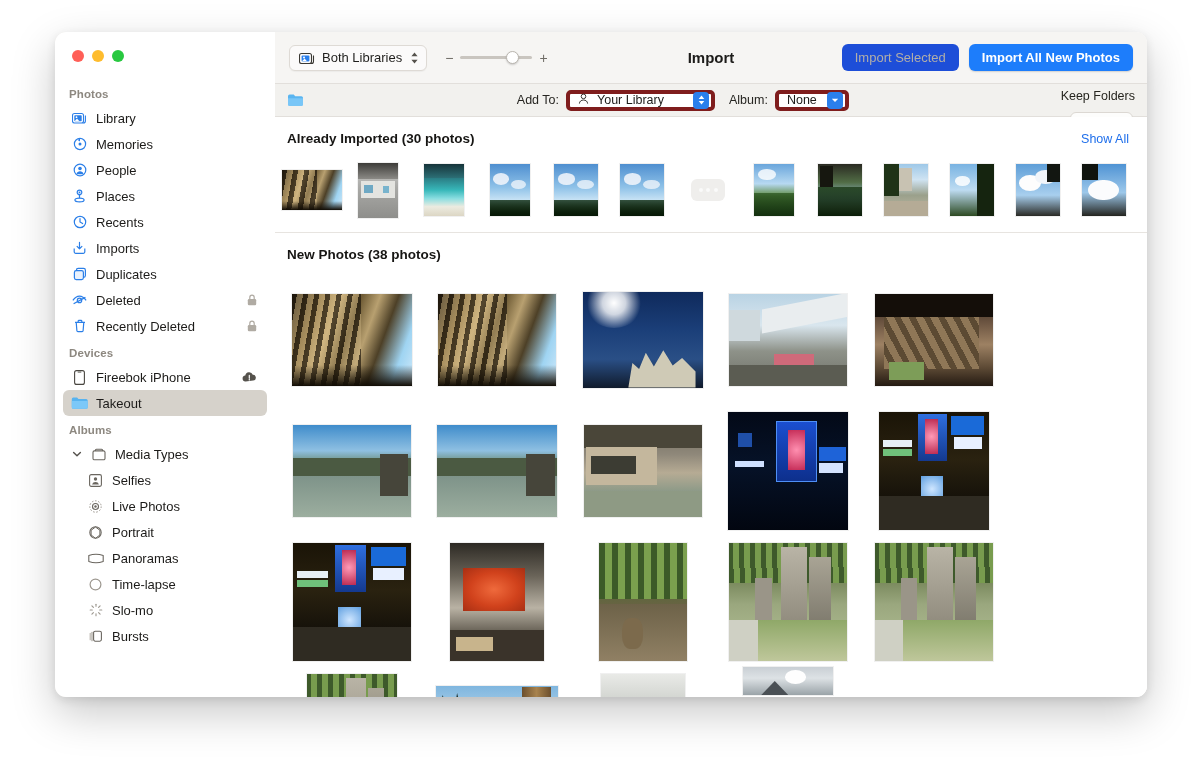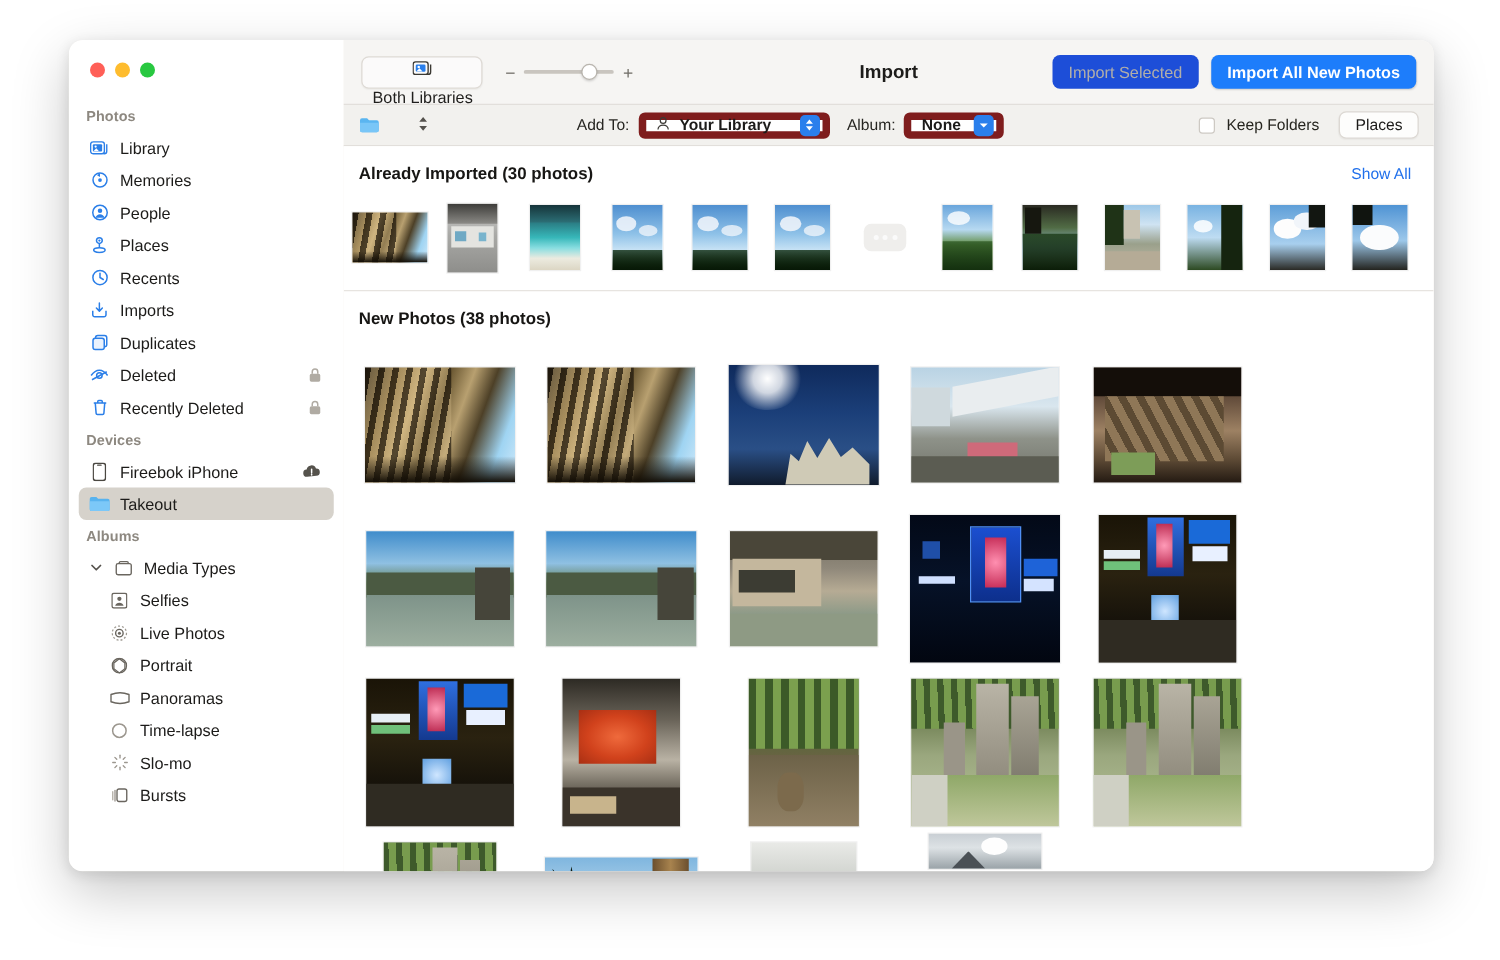--- a/index.html
+++ b/index.html
@@ -65,21 +65,20 @@
     border-bottom: 1px solid #e2dfdb;
     display: flex; align-items: center; padding: 0 14px;
     position: relative;
   }
   .libsel {
     display: flex; align-items: center; gap: 7px;
     background: #fbfafa; border: 1px solid #dedad5;
     border-radius: 6px; height: 26px; padding: 0 7px 0 8px;
     font-size: 13px; color: #201f1d;
     box-shadow: 0 1px 1px rgba(0,0,0,0.04);
-    flex-direction: column;
   }
   .stepper { display: flex; flex-direction: column; line-height: 0; color: #55524d; margin-left: 1px; }
 
   .zoomwrap { display: flex; align-items: center; gap: 7px; margin-left: 18px; color: #6f6c66; font-size: 14px; }
   .slider { position: relative; width: 72px; height: 14px; display: flex; align-items: center; }
   .slider .track { position: absolute; left: 0; right: 0; height: 3px; background: #c9c5bf; border-radius: 2px; }
   .slider .knob {
     position: absolute; left: 46px; width: 13px; height: 13px; border-radius: 50%;
     background: #fff; border: 1px solid #b9b5ae; box-shadow: 0 1px 2px rgba(0,0,0,0.18);
   }
@@ -103,22 +102,21 @@
     border-bottom: 1px solid #e2dfdb;
     display: flex; align-items: center; padding: 0 12px;
     font-size: 12.5px; color: #26251f;
   }
   .subbar .folder-ic { margin-right: auto; display: flex; align-items: center; }
   .sb-field-label { color: #262521; margin-right: 7px; }
   .popup {
     display: flex; align-items: center; gap: 8px;
     background: #fff; border-radius: 5px; height: 21px;
     padding: 0 2px 0 8px; font-size: 12.5px; color: #1c1b19;
-    border: 6px solid #7f1d1d;
-    font-weight: bold;
+    border: 4px solid #7f1d1d;
   }
   .popup .bluebox {
     width: 16px; height: 17px; border-radius: 4px; background: #2a7fec;
     display: flex; flex-direction: column; align-items: center; justify-content: center;
     color: #fff; line-height: 0; margin-left: 2px;
   }
   .checkbox { width: 13px; height: 13px; border-radius: 3px; background: #fff; border: 1px solid #cdc9c3; }
   .cancel-btn {
     background: #fdfdfc; border: 1px solid #dcd8d3; border-radius: 6px;
     height: 22px; display: flex; align-items: center; padding: 0 12px;
@@ -444,21 +442,21 @@
         </span>
         <span class="sb-field-label" style="margin-left:14px">Album:</span>
         <span class="popup">
           <span>None</span>
           <span class="bluebox">
             <svg width="10" height="8" viewBox="0 0 10 8">
                 <path d="M1.8 2.7 L5 6 L8.2 2.7 Z" fill="#fff"></path>
               </svg>
           </span>
         </span>
-        <span style="margin-left:auto; display:flex; align-items:center; gap:9px;">
+        <span style="margin-left:auto; display:flex; align-items:center; gap:9px;flex-direction:column;">
           <span class="checkbox"></span>
           <span>Keep Folders</span>
           <span class="cancel-btn" style="margin-left:7px">Places</span>
         </span>
       </div>
 
       <div class="content">
 
         <div class="sec-head">
           <h2>Already Imported (30 photos)</h2>

